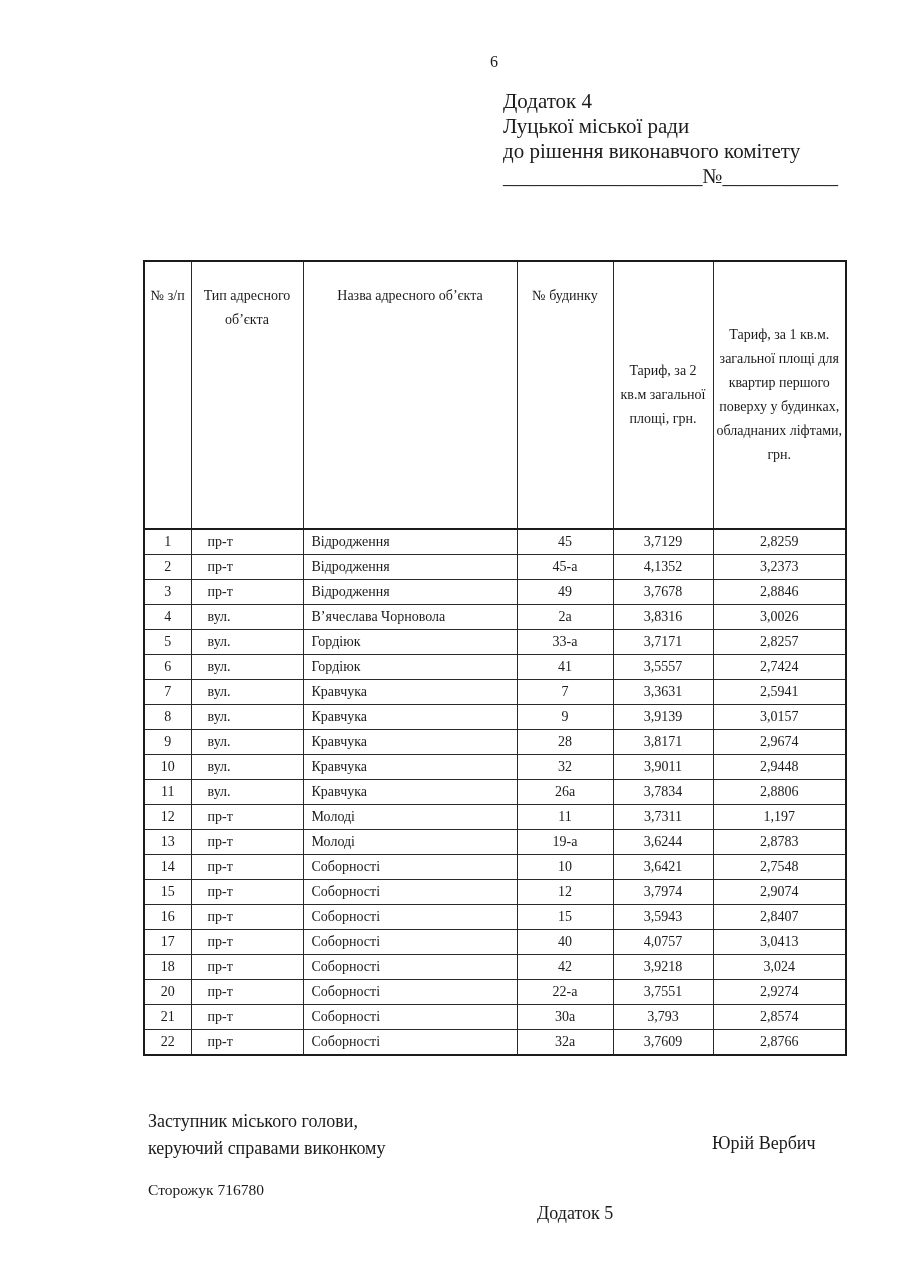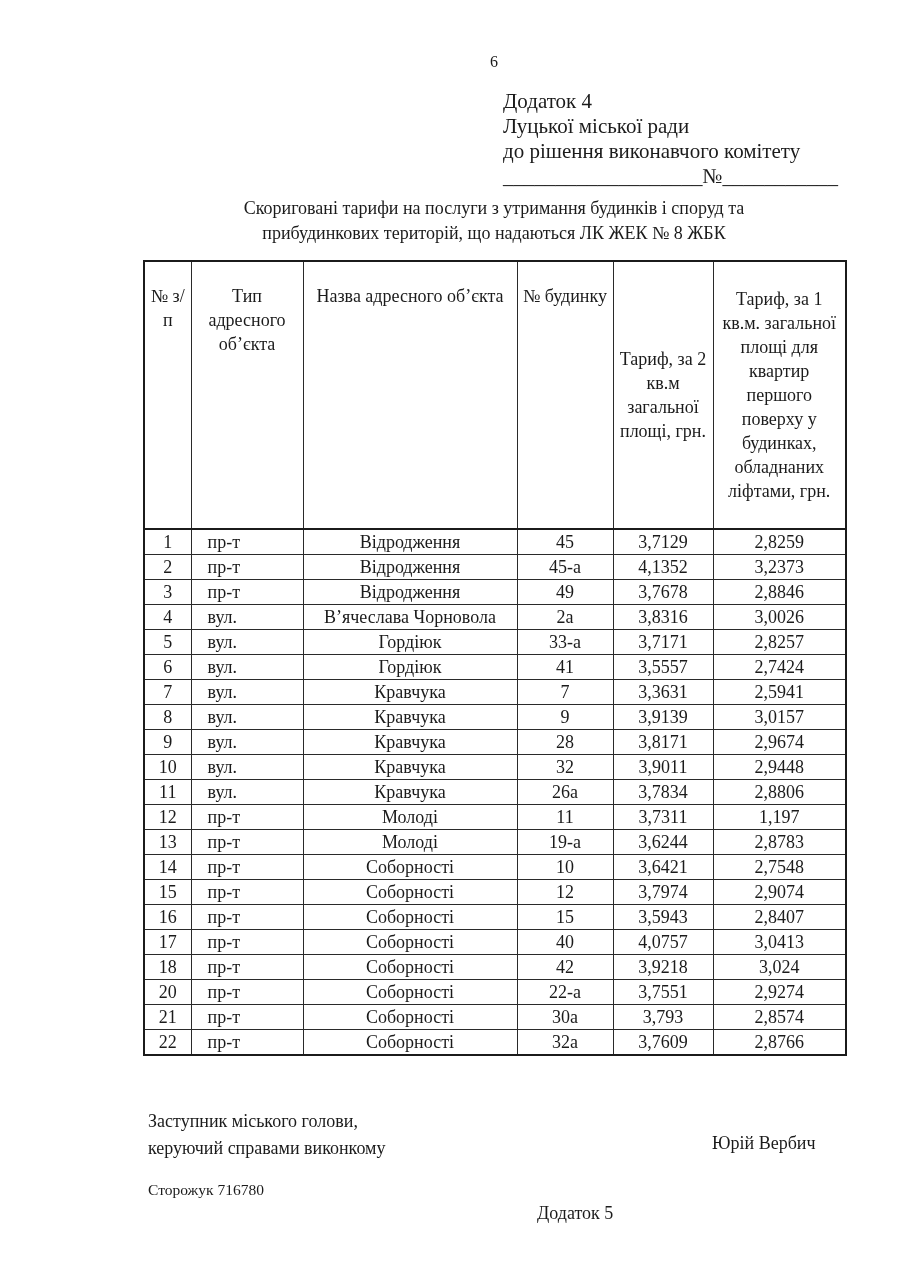--- a/index.html
+++ b/index.html
@@ -15,36 +15,36 @@
     position:absolute; left:503px; top:89px;
     font-size:21px; line-height:25px; white-space:nowrap;
   }
   .doc-title {
     position:absolute; left:120px; top:196px; width:748px;
     text-align:center; font-size:18px; line-height:25px;
   }
   table.tariff {
     position:absolute; left:143px; top:260px; width:702px;
     border-collapse:collapse; table-layout:fixed;
-    font-size:18px; color:#1b1b1b;
+    font-size:14px; color:#1b1b1b;
     border:2px solid #1b1b1b;
   }
   table.tariff th, table.tariff td {
     border:1px solid #2a2a2a; font-weight:normal; overflow:hidden;
   }
   table.tariff thead tr { height:268px; }
   table.tariff th {
     text-align:center; vertical-align:middle; line-height:24px; padding:2px 2px;
   }
   table.tariff th.va-top { vertical-align:top; padding-top:22px; }
   table.tariff thead tr th { border-bottom:2px solid #1b1b1b; }
   table.tariff tbody tr { height:25px; }
   table.tariff td { padding:0; text-align:center; line-height:24px; }
   table.tariff td.c1 { text-align:left; padding-left:16px; }
-  table.tariff td.c2 { text-align:center; }
+  table.tariff td.c2 { text-align:left; padding-left:8px; }
   .col-num   { width:47px; }
   .col-type  { width:112px; }
   .col-name  { width:214px; }
   .col-house { width:96px; }
   .col-t1    { width:100px; }
   .col-t2    { width:133px; }
   .signer-block {
     position:absolute; left:148px; top:1108px;
     font-size:18px; line-height:27px;
   }
@@ -65,24 +65,20 @@
 
   <div class="page-number">6</div>
 
   <div class="appendix-block">
     <div>Додаток 4</div>
     <div>Луцької міської ради</div>
     <div>до рішення виконавчого комітету</div>
     <div>___________________№___________</div>
   </div>
 
-  <div class="doc-title">
-    <div>Скориговані тарифи на послуги з утримання будинків і споруд та</div>
-    <div>прибудинкових територій, що надаються ЛК ЖЕК № 8 ЖБК</div>
-  </div>
 
   <table class="tariff">
     <colgroup>
       <col class="col-num">
         <col class="col-type">
         <col class="col-name">
       <col class="col-house">
         <col class="col-t1">
         <col class="col-t2">
     </colgroup>

